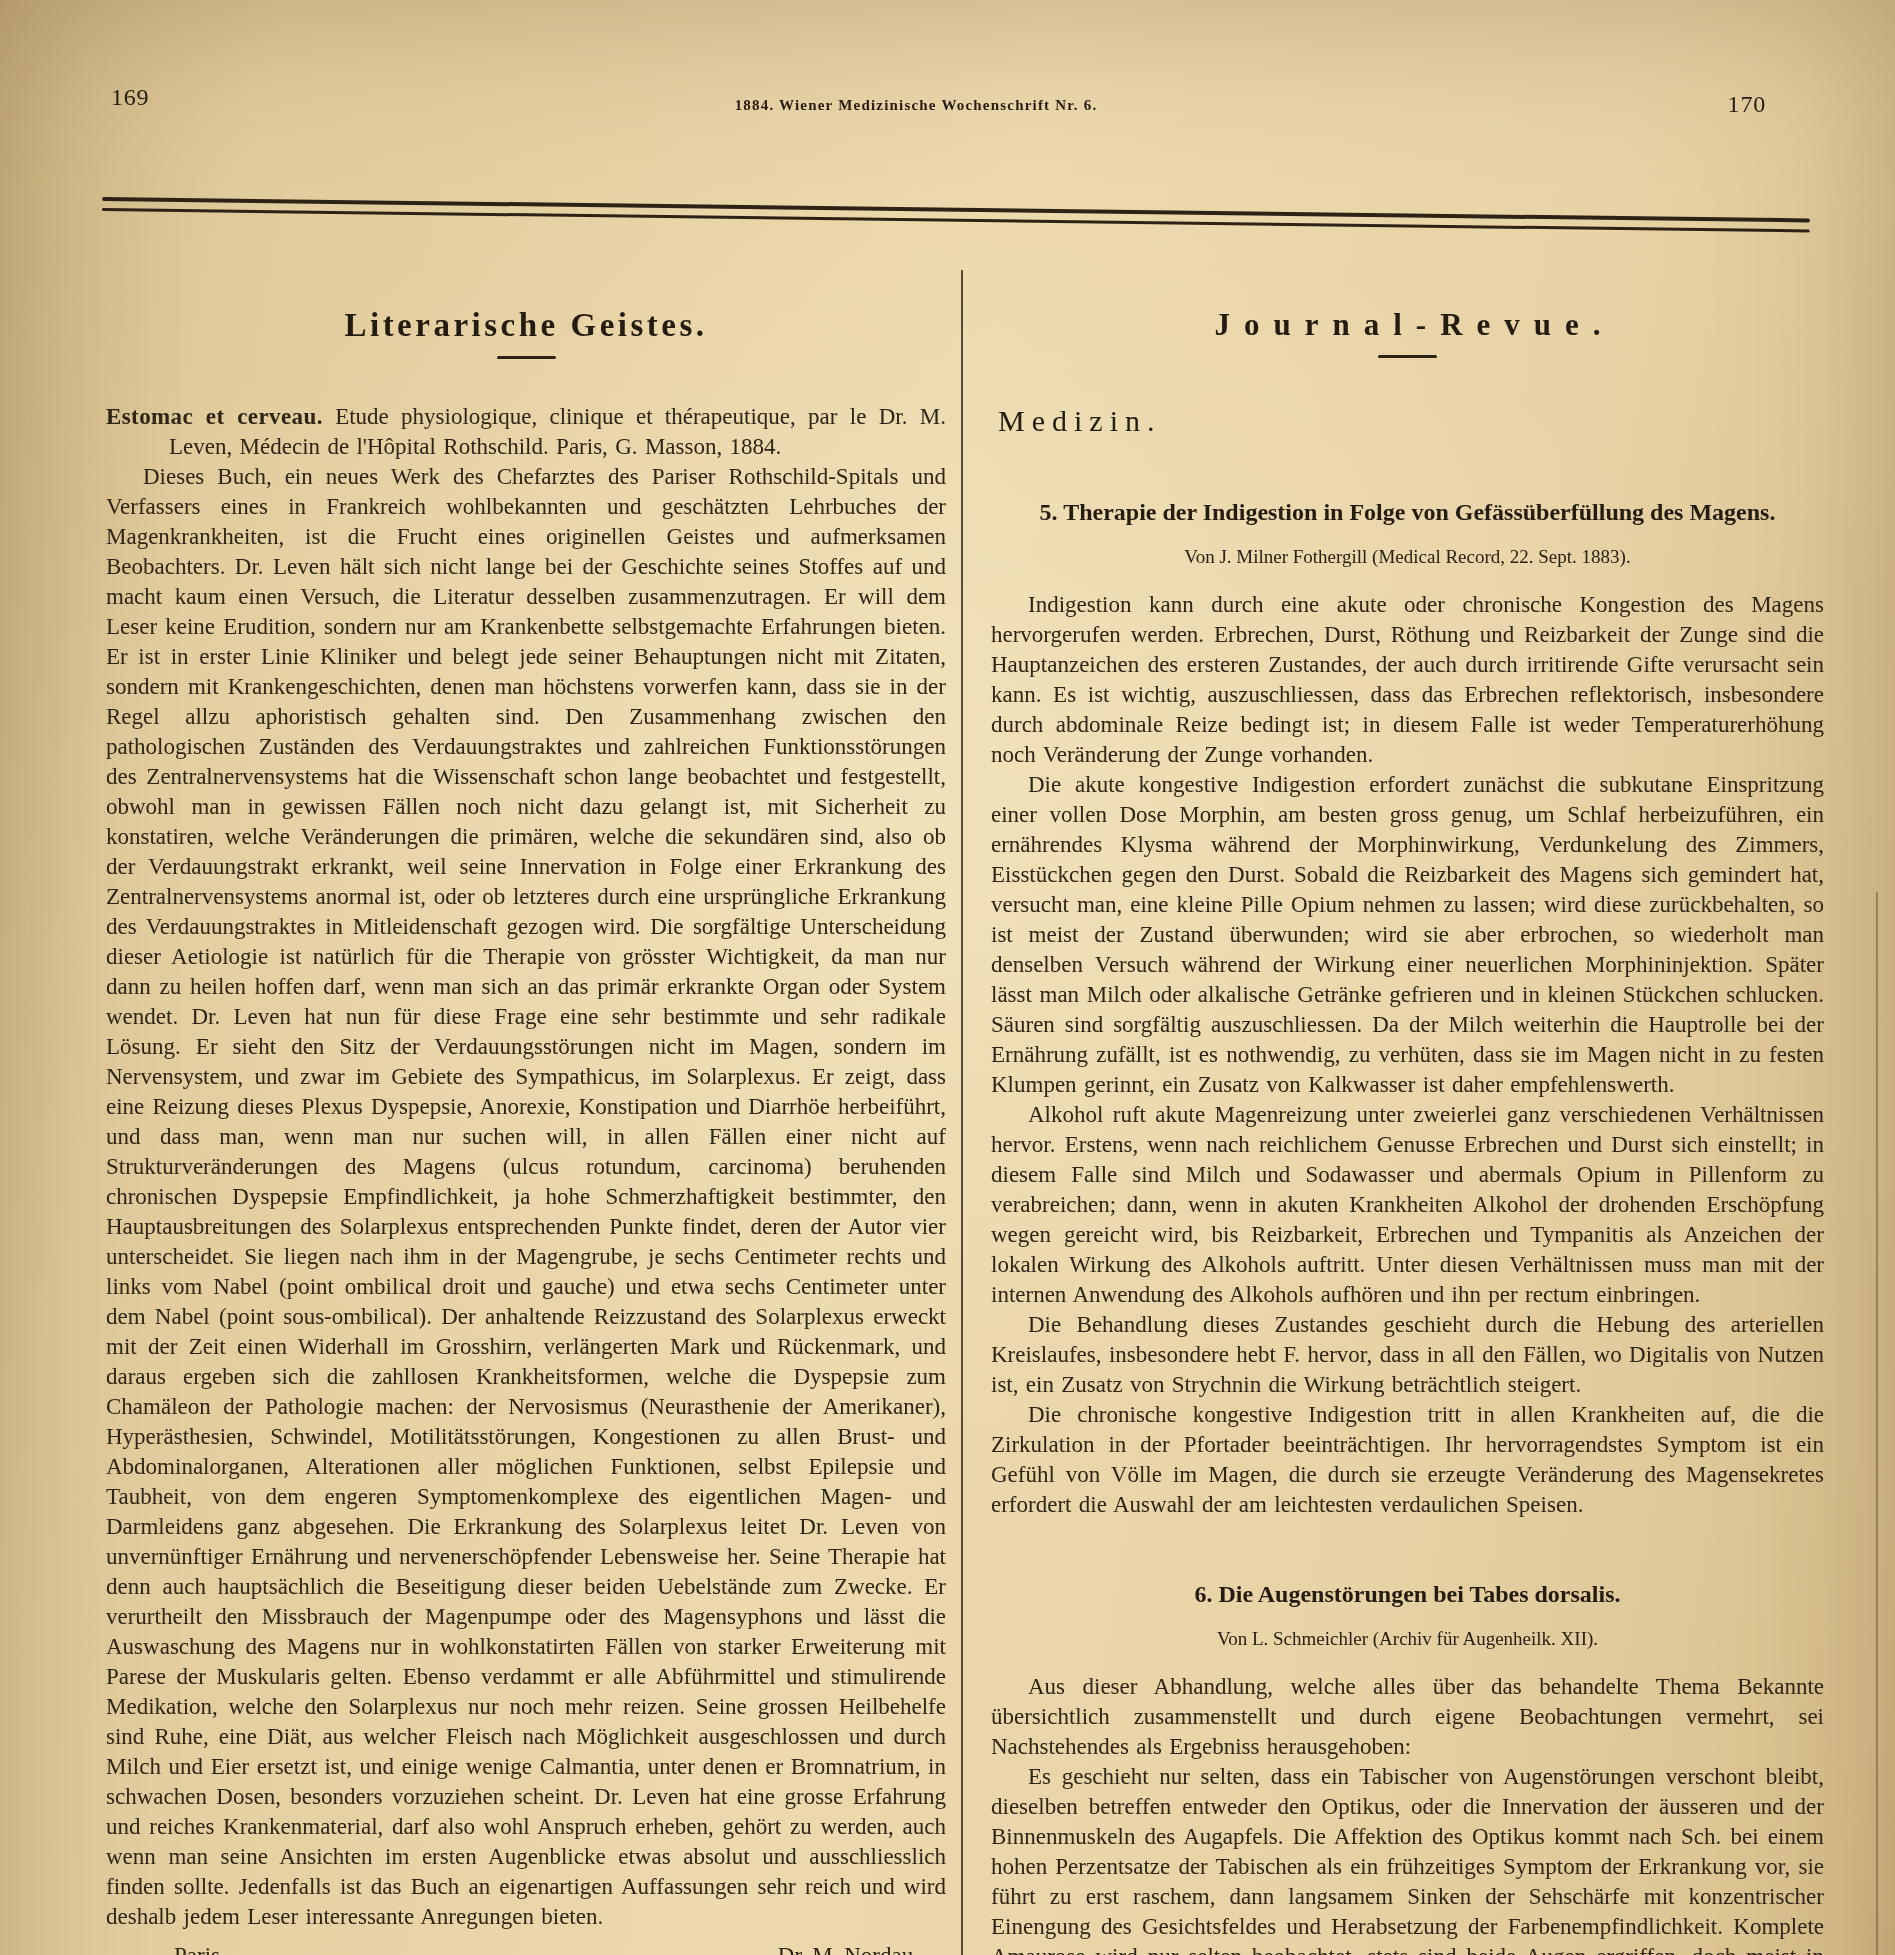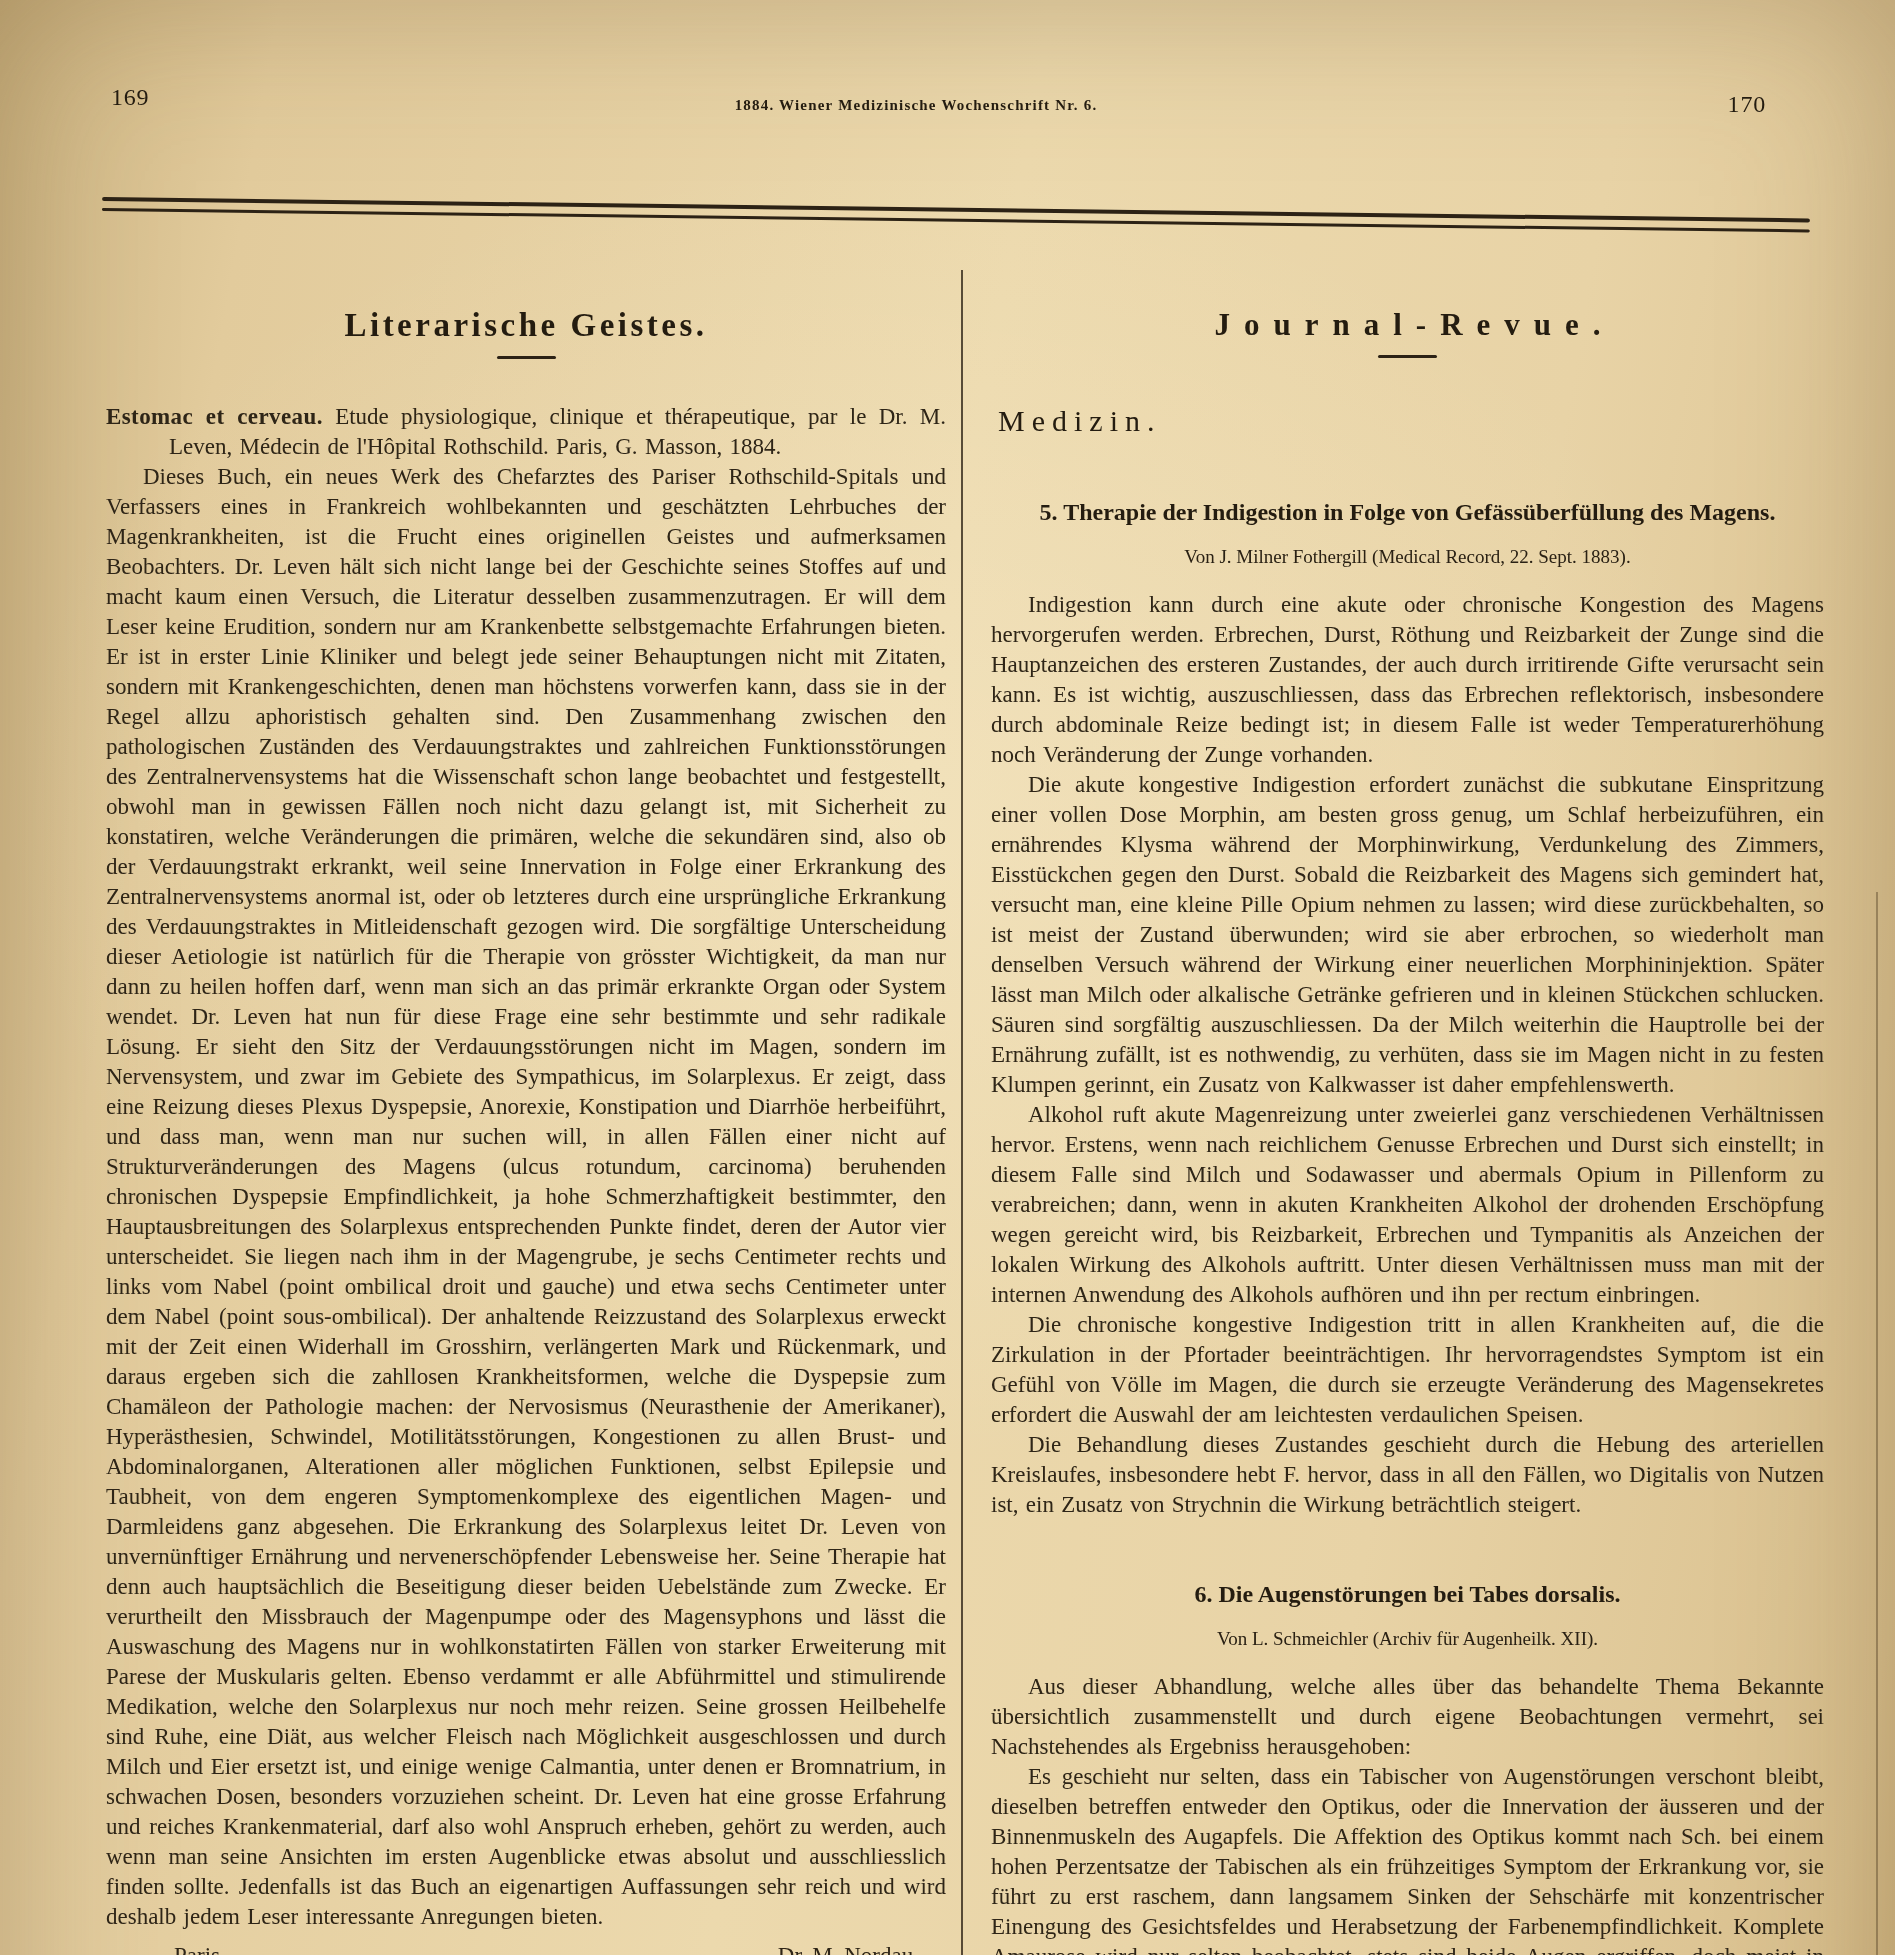--- a/index.html
+++ b/index.html
@@ -110,22 +110,22 @@
     <div class="small-rule"></div>
 
     <h3 class="subsection">Medizin.</h3>
 
     <article class="art-5">
       <h4 class="art-heading">5. Therapie der Indigestion in Folge von Gefässüberfüllung des Magens.</h4>
       <p class="byline">Von J. Milner Fothergill (Medical Record, 22. Sept. 1883).</p>
       <p class="body-par">Indigestion kann durch eine akute oder chronische Kongestion des Magens hervorgerufen werden. Erbrechen, Durst, Röthung und Reizbarkeit der Zunge sind die Hauptanzeichen des ersteren Zustandes, der auch durch irritirende Gifte verursacht sein kann. Es ist wichtig, auszuschliessen, dass das Erbrechen reflektorisch, insbesondere durch abdominale Reize bedingt ist; in diesem Falle ist weder Temperaturerhöhung noch Veränderung der Zunge vorhanden.</p>
       <p class="body-par">Die akute kongestive Indigestion erfordert zunächst die subkutane Einspritzung einer vollen Dose Morphin, am besten gross genug, um Schlaf herbeizuführen, ein ernährendes Klysma während der Morphinwirkung, Verdunkelung des Zimmers, Eisstückchen gegen den Durst. Sobald die Reizbarkeit des Magens sich gemindert hat, versucht man, eine kleine Pille Opium nehmen zu lassen; wird diese zurückbehalten, so ist meist der Zustand überwunden; wird sie aber erbrochen, so wiederholt man denselben Versuch während der Wirkung einer neuerlichen Morphininjektion. Später lässt man Milch oder alkalische Getränke gefrieren und in kleinen Stückchen schlucken. Säuren sind sorgfältig auszuschliessen. Da der Milch weiterhin die Hauptrolle bei der Ernährung zufällt, ist es nothwendig, zu verhüten, dass sie im Magen nicht in zu festen Klumpen gerinnt, ein Zusatz von Kalkwasser ist daher empfehlenswerth.</p>
       <p class="body-par">Alkohol ruft akute Magenreizung unter zweierlei ganz verschiedenen Verhältnissen hervor. Erstens, wenn nach reichlichem Genusse Erbrechen und Durst sich einstellt; in diesem Falle sind Milch und Sodawasser und abermals Opium in Pillenform zu verabreichen; dann, wenn in akuten Krankheiten Alkohol der drohenden Erschöpfung wegen gereicht wird, bis Reizbarkeit, Erbrechen und Tympanitis als Anzeichen der lokalen Wirkung des Alkohols auftritt. Unter diesen Verhältnissen muss man mit der internen Anwendung des Alkohols aufhören und ihn per rectum einbringen.</p>
+      <p class="body-par">Die Behandlung dieses Zustandes geschieht durch die Hebung des arteriellen Kreislaufes, insbesondere hebt F. hervor, dass in all den Fällen, wo Digitalis von Nutzen ist, ein Zusatz von Strychnin die Wirkung beträchtlich steigert.</p>
       <p class="body-par">Die chronische kongestive Indigestion tritt in allen Krankheiten auf, die die Zirkulation in der Pfortader beeinträchtigen. Ihr hervorragendstes Symptom ist ein Gefühl von Völle im Magen, die durch sie erzeugte Veränderung des Magensekretes erfordert die Auswahl der am leichtesten verdaulichen Speisen.</p>
-      <p class="body-par">Die Behandlung dieses Zustandes geschieht durch die Hebung des arteriellen Kreislaufes, insbesondere hebt F. hervor, dass in all den Fällen, wo Digitalis von Nutzen ist, ein Zusatz von Strychnin die Wirkung beträchtlich steigert.</p>
     </article>
 
     <article class="art-6">
       <h4 class="art-heading">6. Die Augenstörungen bei Tabes dorsalis.</h4>
       <p class="byline">Von L. Schmeichler (Archiv für Augenheilk. XII).</p>
       <p class="body-par">Aus dieser Abhandlung, welche alles über das behandelte Thema Bekannte übersichtlich zusammenstellt und durch eigene Beobachtungen vermehrt, sei Nachstehendes als Ergebniss herausgehoben:</p>
       <p class="body-par">Es geschieht nur selten, dass ein Tabischer von Augenstörungen verschont bleibt, dieselben betreffen entweder den Optikus, oder die Innervation der äusseren und der Binnenmuskeln des Augapfels. Die Affektion des Optikus kommt nach Sch. bei einem hohen Perzentsatze der Tabischen als ein frühzeitiges Symptom der Erkrankung vor, sie führt zu erst raschem, dann langsamem Sinken der Sehschärfe mit konzentrischer Einengung des Gesichtsfeldes und Herabsetzung der Farbenempfindlichkeit. Komplete Amaurose wird nur selten beobachtet, stets sind beide Augen ergriffen, doch meist in ungleichem Maasse.</p>
 
     </article>
 

